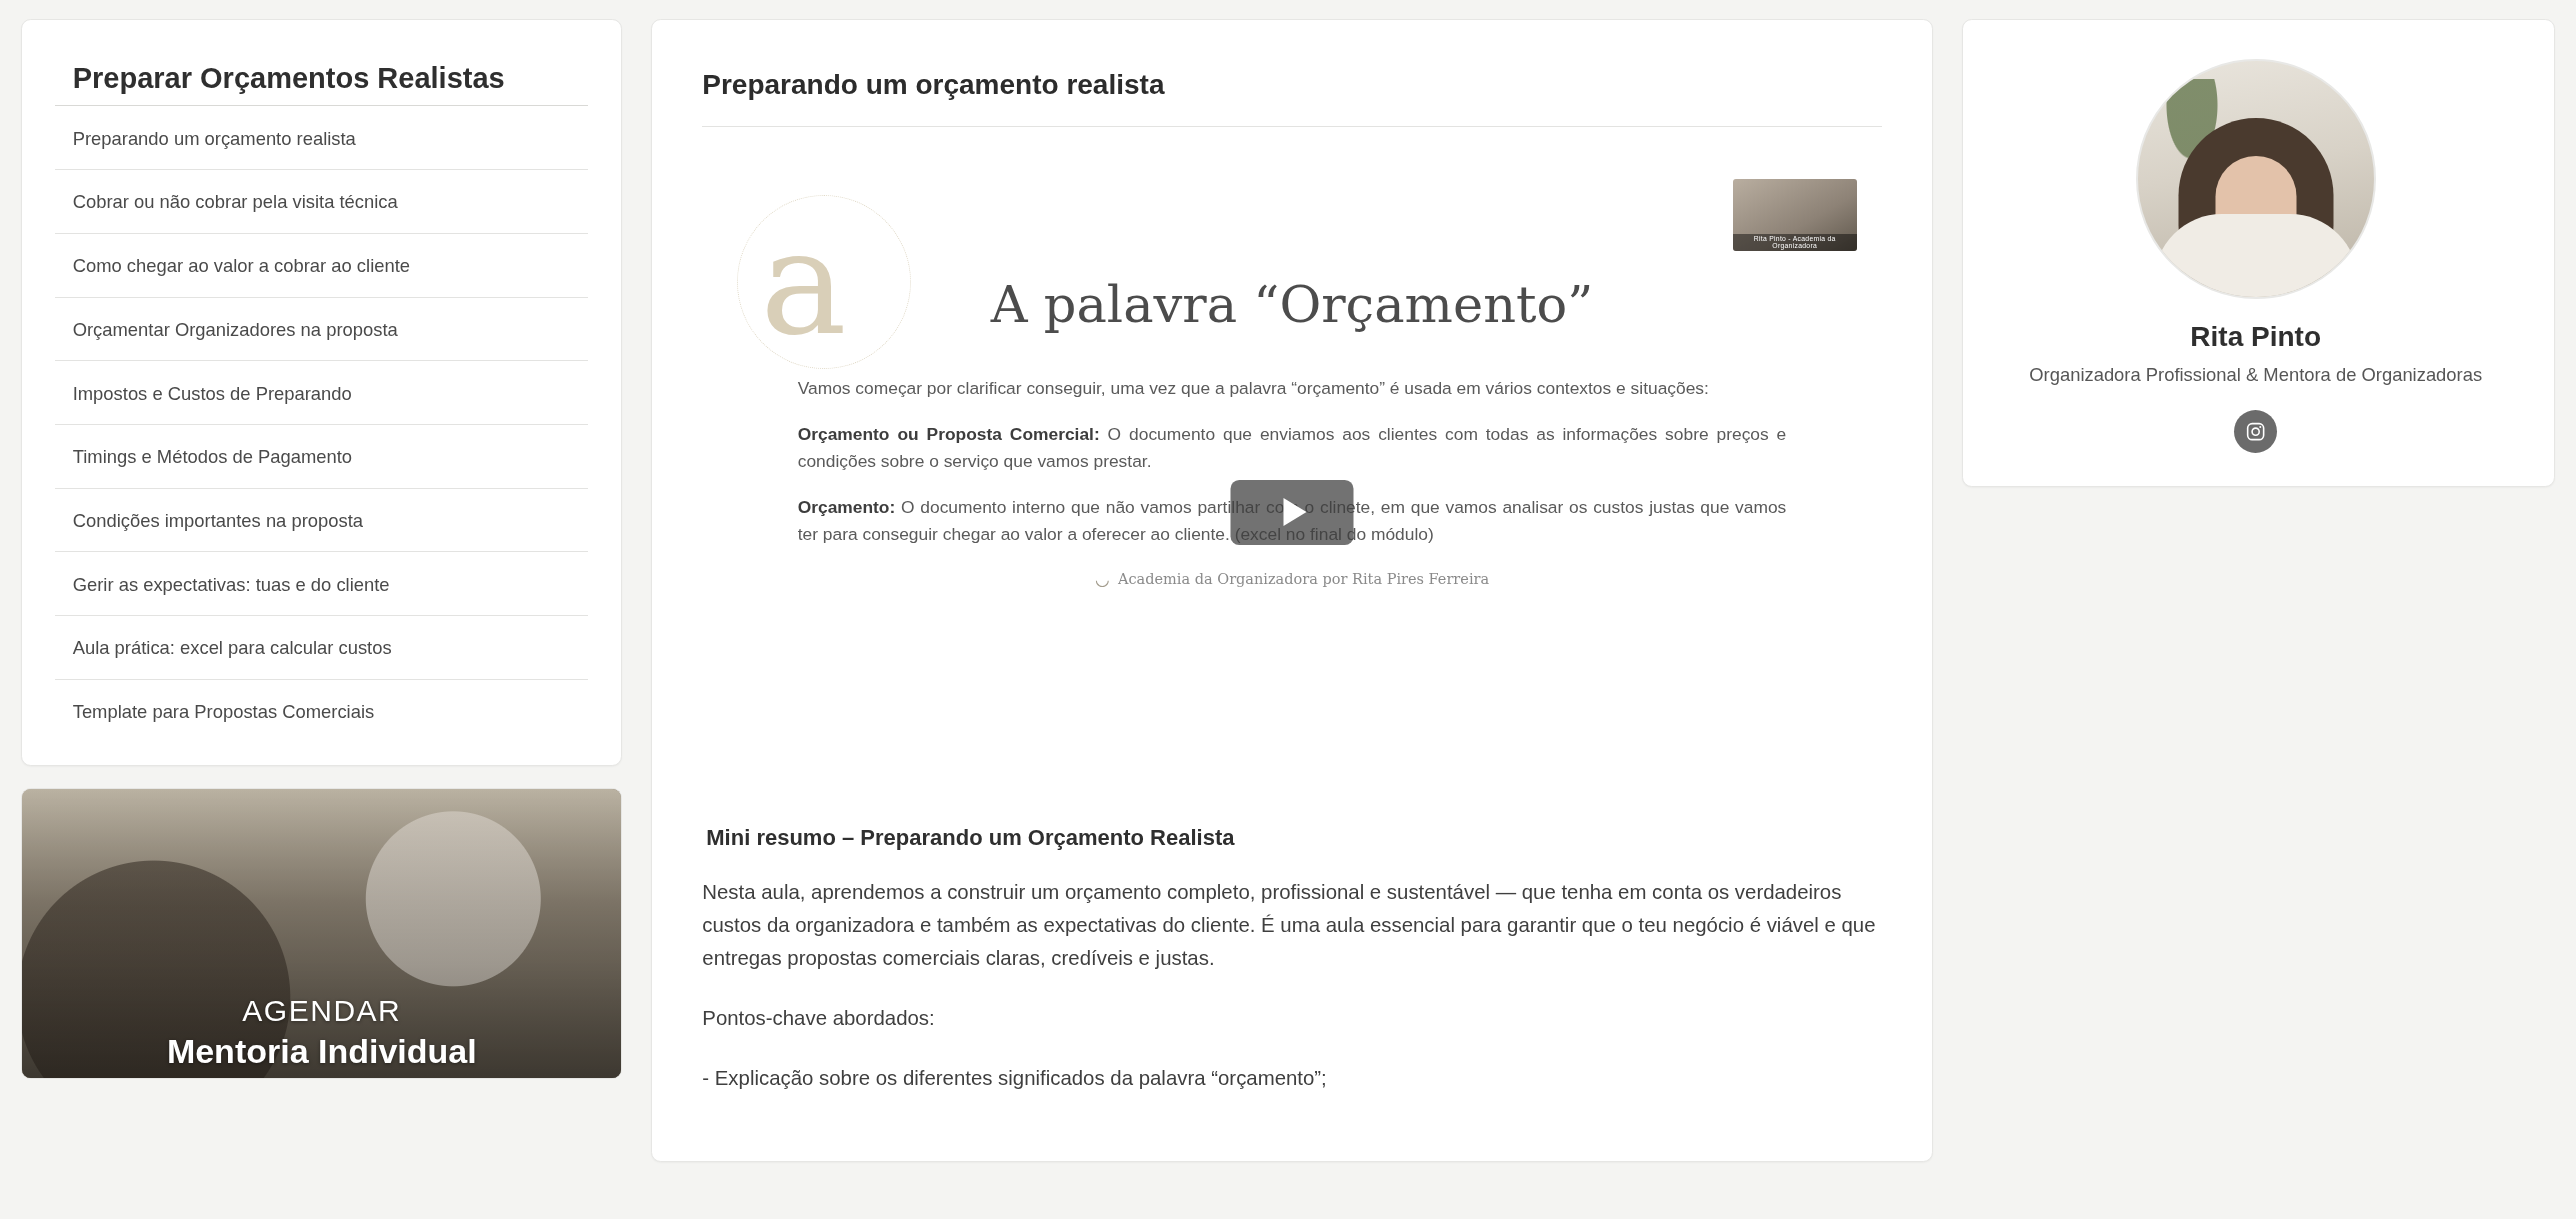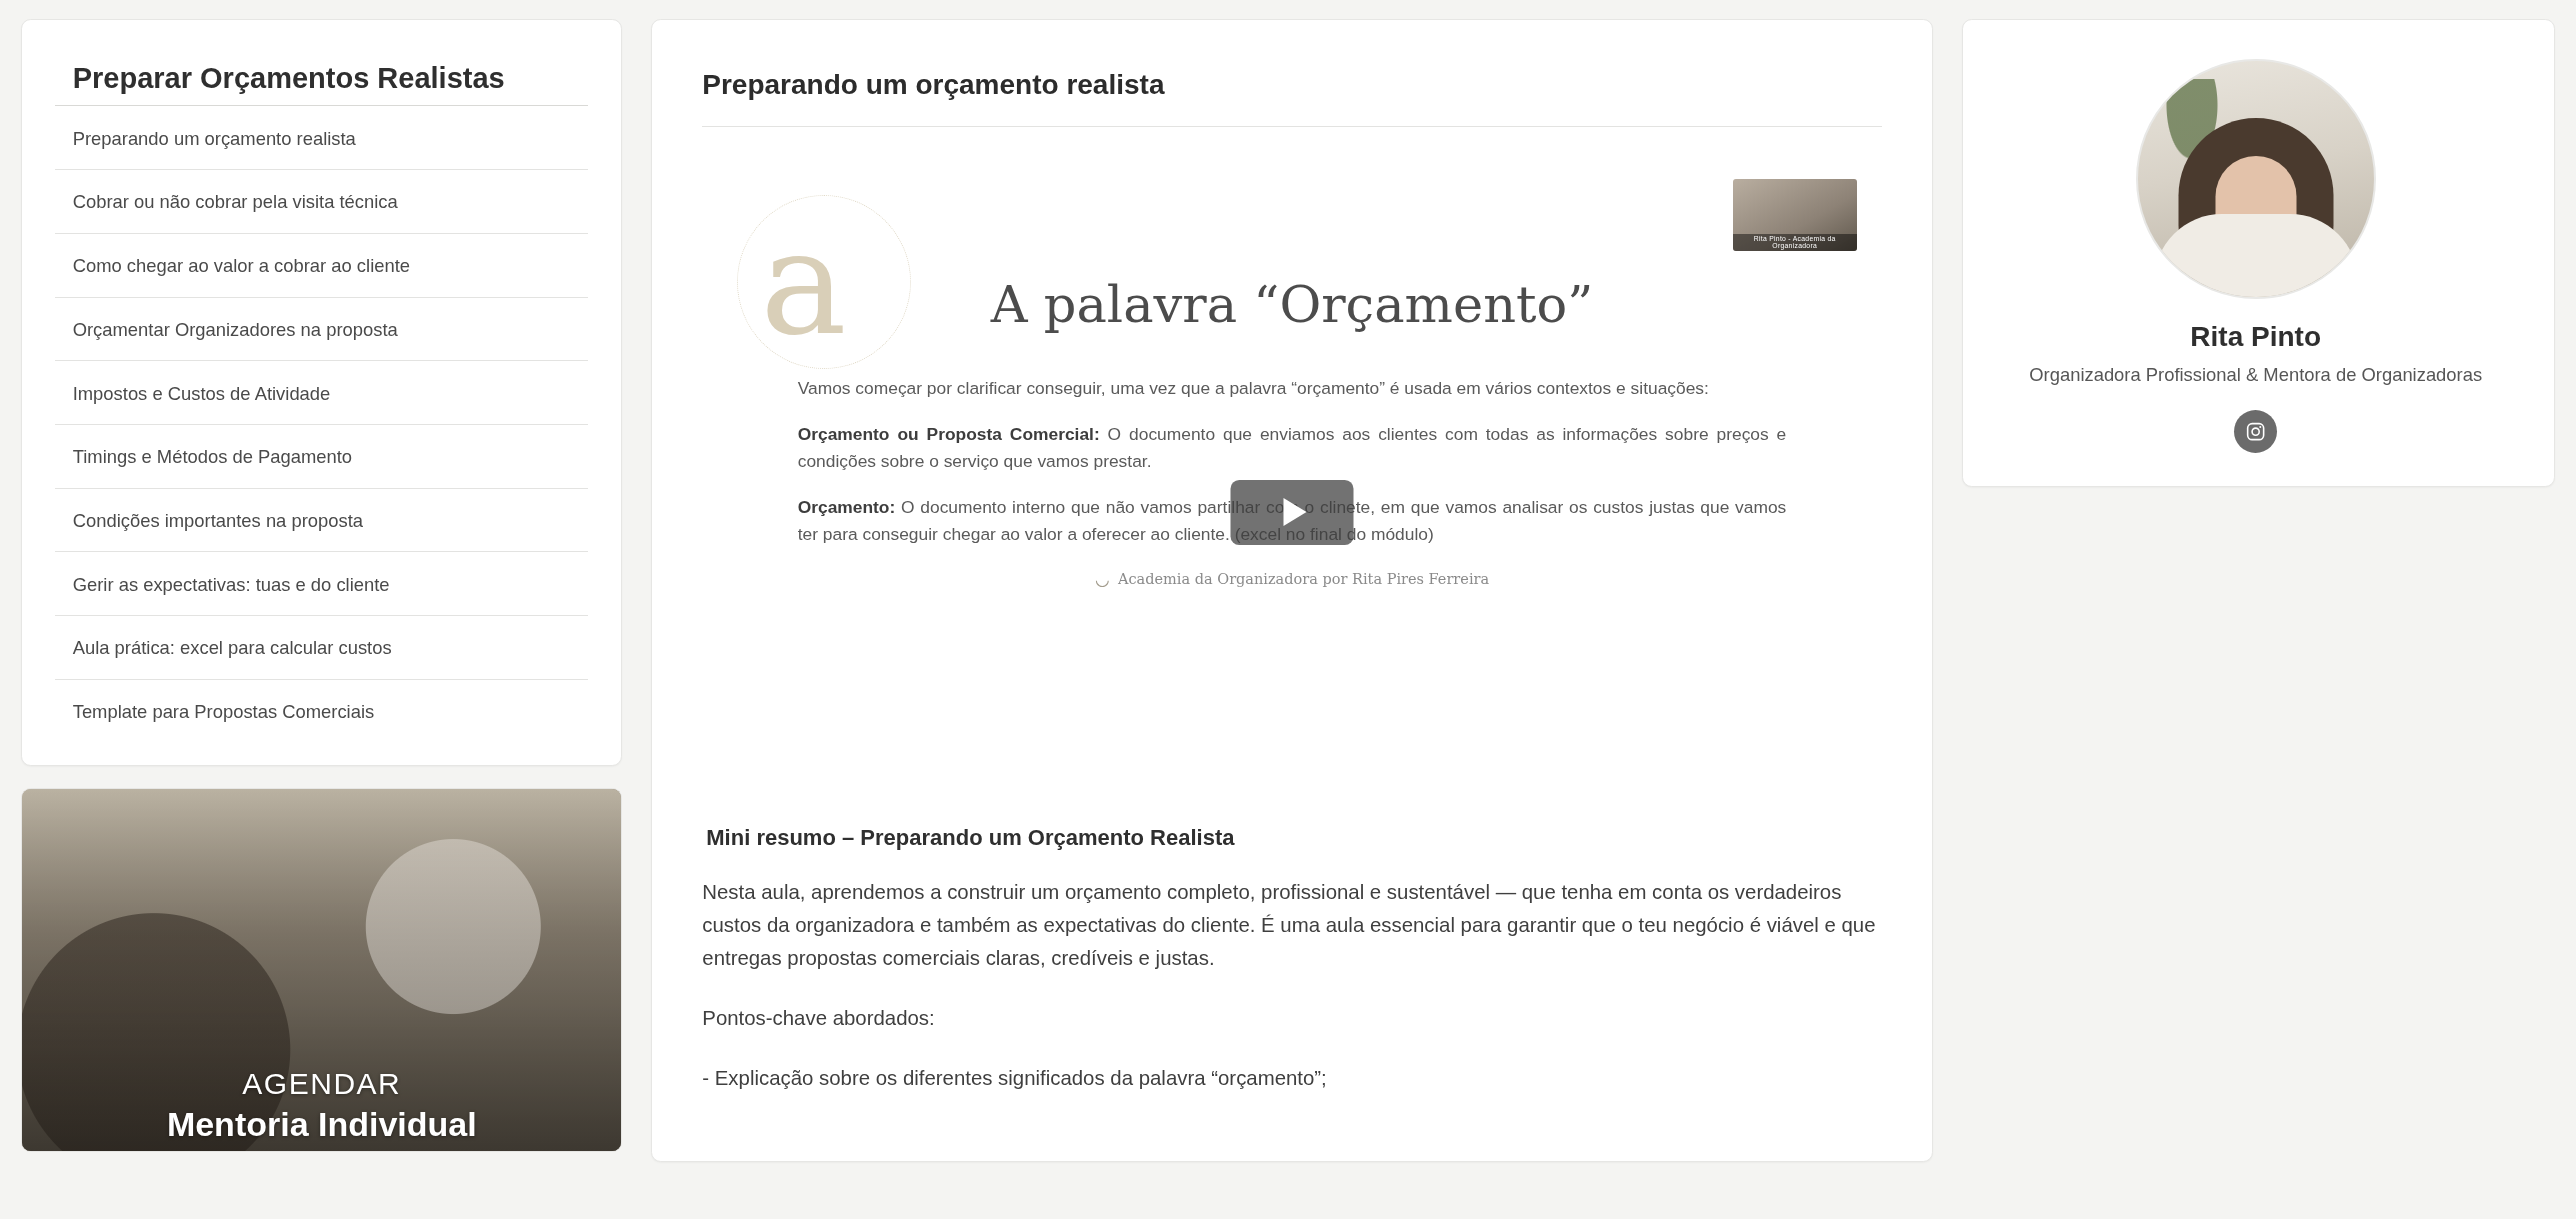--- a/index.html
+++ b/index.html
@@ -52,21 +52,21 @@
     font-size: 18.4px;
     color: #4a4a4a;
     cursor: pointer;
   }
   .lesson-items li:first-child { border-top: 1px solid #d9d9d6; }
 
   .promo-card {
     position: relative;
     border-radius: 9.7px;
     overflow: hidden;
-    height: 364px;
+    height: 291px;
     background: linear-gradient(160deg, #b9b09f 0%, #8c8272 45%, #5d564b 100%);
     border: 1px solid #e6e6e4;
   }
   .promo-photo {
     position: absolute; inset: 0;
     background:
       radial-gradient(circle at 72% 38%, rgba(232,224,212,0.85) 0 87px, rgba(0,0,0,0) 88px),
       radial-gradient(circle at 22% 72%, rgba(60,50,40,0.55) 0 136px, rgba(0,0,0,0) 137px),
       linear-gradient(180deg, #cfc6b4 0%, #9d9281 40%, #6f6658 100%);
   }
@@ -316,21 +316,21 @@
 
   <div class="left-col">
 
     <div class="card lesson-list">
       <h2>Preparar Orçamentos Realistas</h2>
       <ul class="lesson-items">
         <li>Preparando um orçamento realista</li>
         <li>Cobrar ou não cobrar pela visita técnica</li>
         <li>Como chegar ao valor a cobrar ao cliente</li>
         <li>Orçamentar Organizadores na proposta</li>
-        <li>Impostos e Custos de Atividade</li>
+        <li>Impostos e Custos de Preparando</li>
         <li>Timings e Métodos de Pagamento</li>
         <li>Condições importantes na proposta</li>
         <li>Gerir as expectativas: tuas e do cliente</li>
         <li>Aula prática: excel para calcular custos</li>
         <li>Template para Propostas Comerciais</li>
       </ul>
     </div>
 
     <div class="promo-card">
       <div class="promo-photo"></div>

